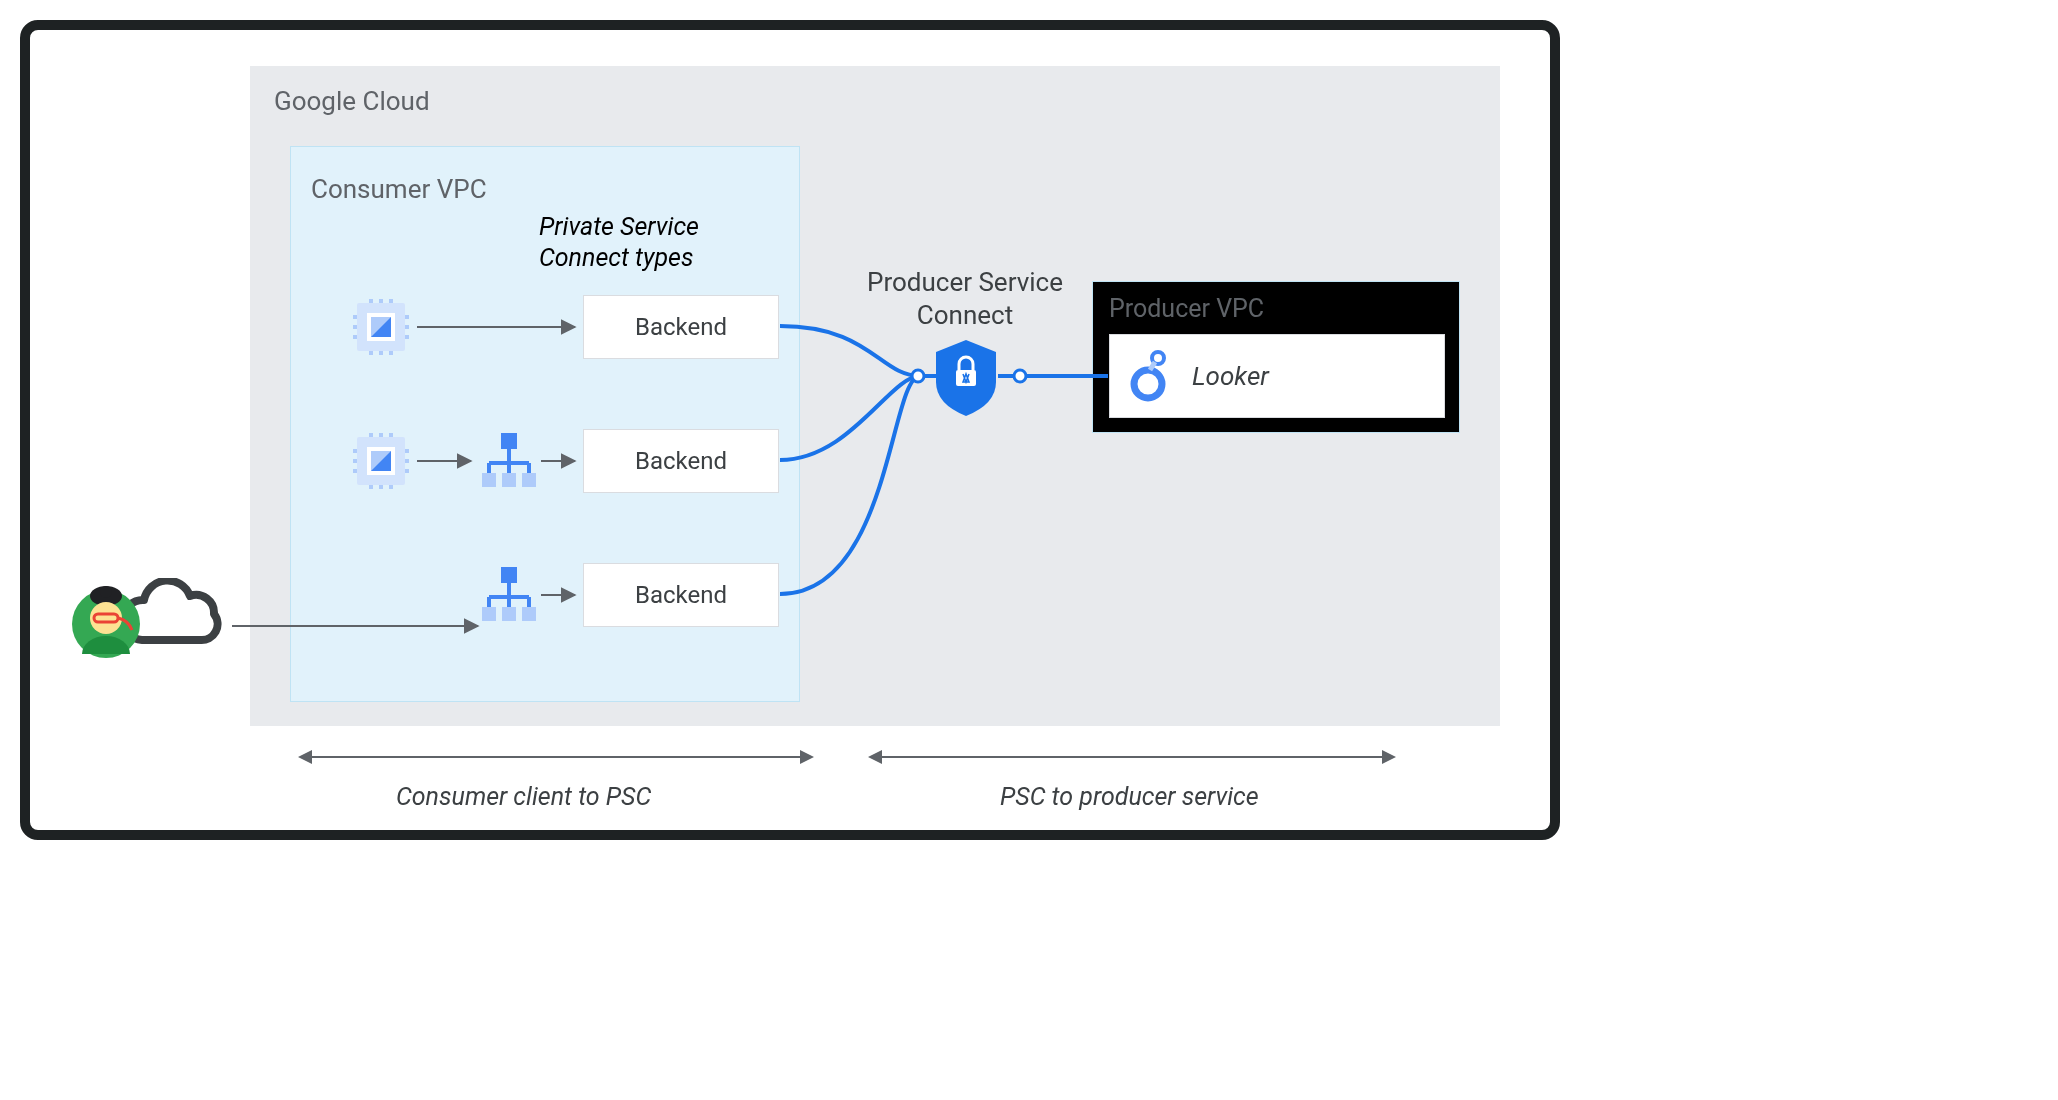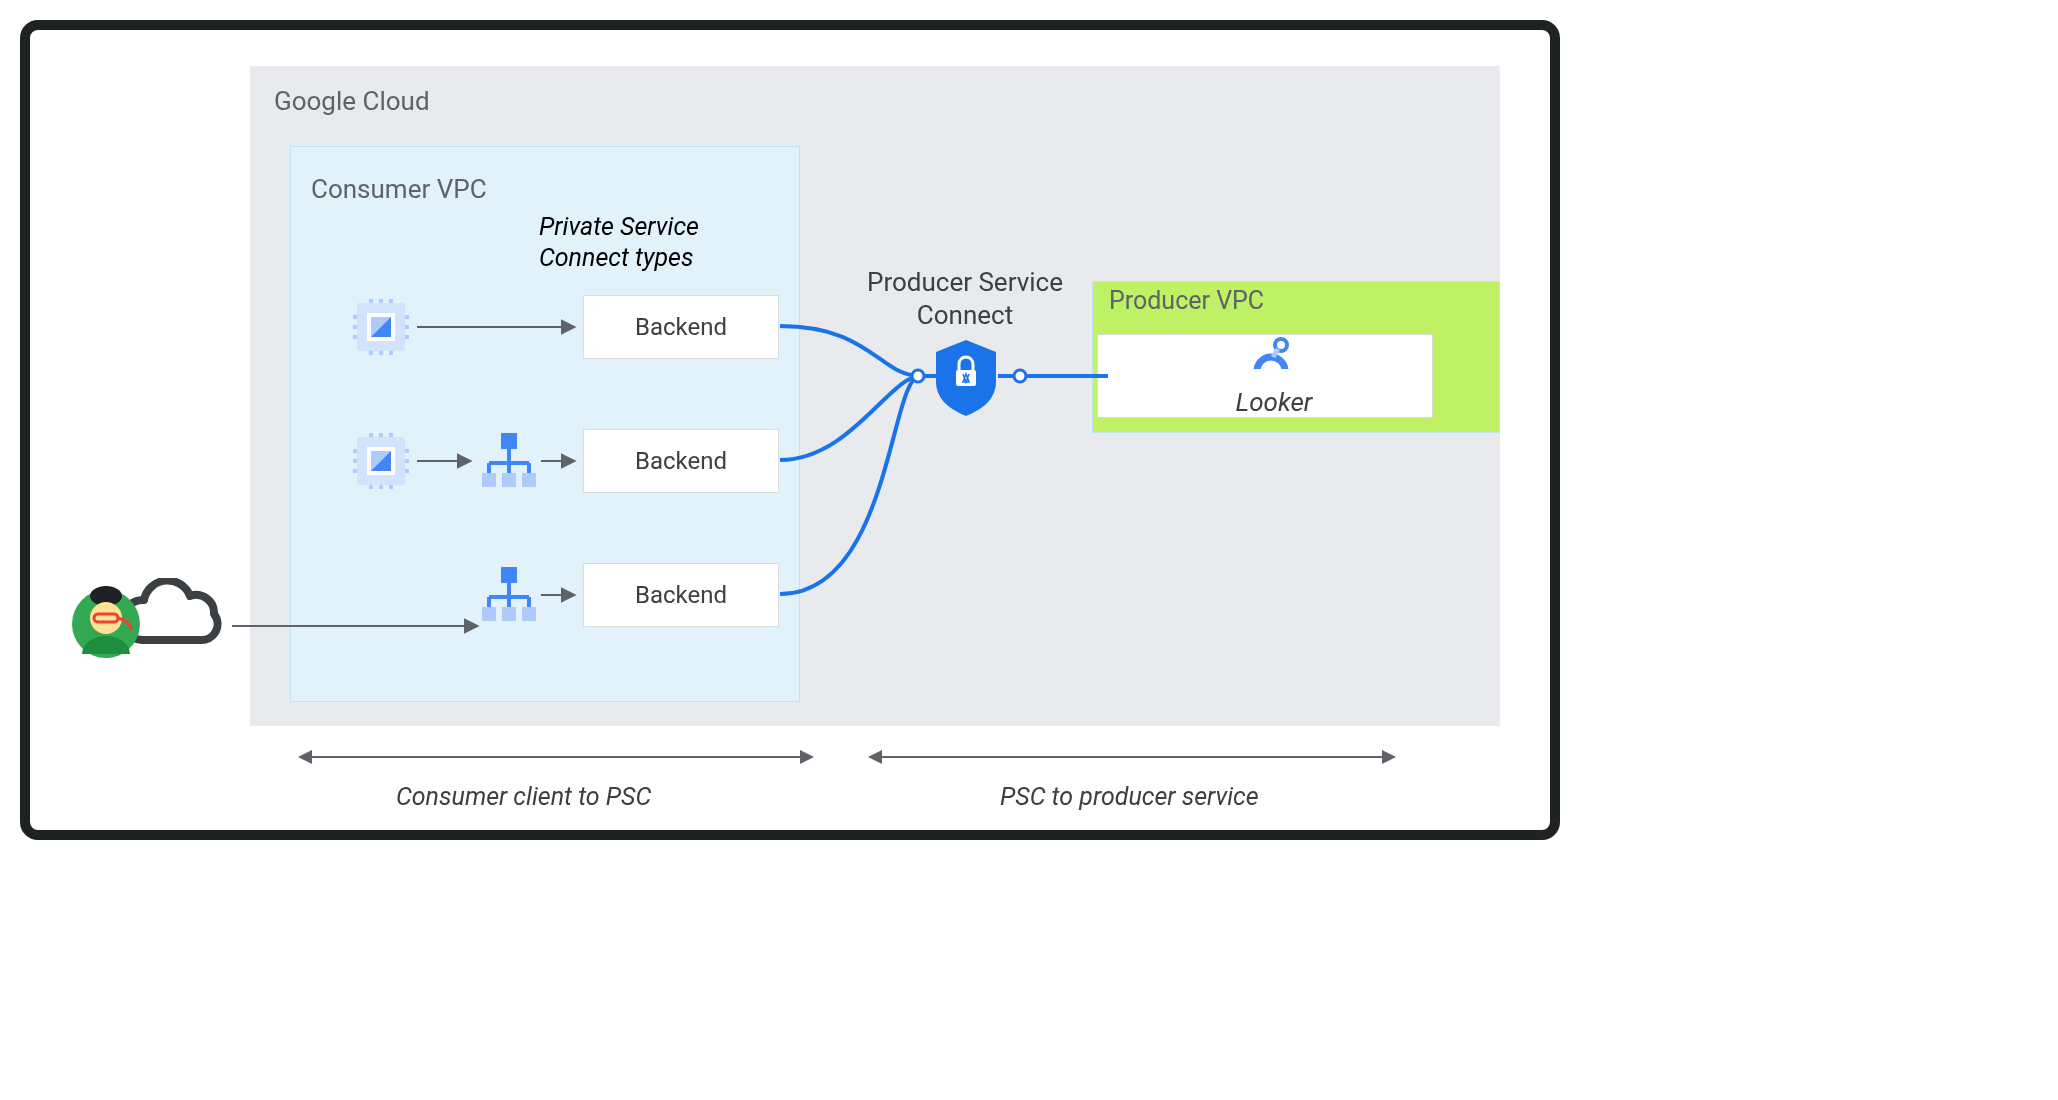--- a/index.html
+++ b/index.html
@@ -65,43 +65,42 @@
     display: flex;
     align-items: center;
     justify-content: center;
     color: #3c4043;
     font-size: 24px;
   }
   .producer-vpc {
     position: absolute;
     left: 842px;
     top: 215px;
-    width: 408px;
+    width: 368px;
     height: 152px;
-    background: #bef264;
+    background: #000000;
     border: 1px solid #bfe3f4;
-    padding: 4px 16px;
+    padding: 12px 16px;
   }
   .producer-vpc-label {
     color: #5f6368;
     font-size: 25px;
   }
   .looker-box {
     position: absolute;
-    left: 4px;
+    left: 16px;
     top: 52px;
     width: 336px;
     height: 84px;
     background: #fff;
     border: 1px solid #dadce0;
     display: flex;
     align-items: center;
     gap: 18px;
     padding-left: 18px;
-    flex-direction: column;
   }
   .looker-label {
     color: #3c4043;
     font-size: 26px;
     font-style: italic;
   }
   .psc-title {
     position: absolute;
     left: 595px;
     top: 200px;

